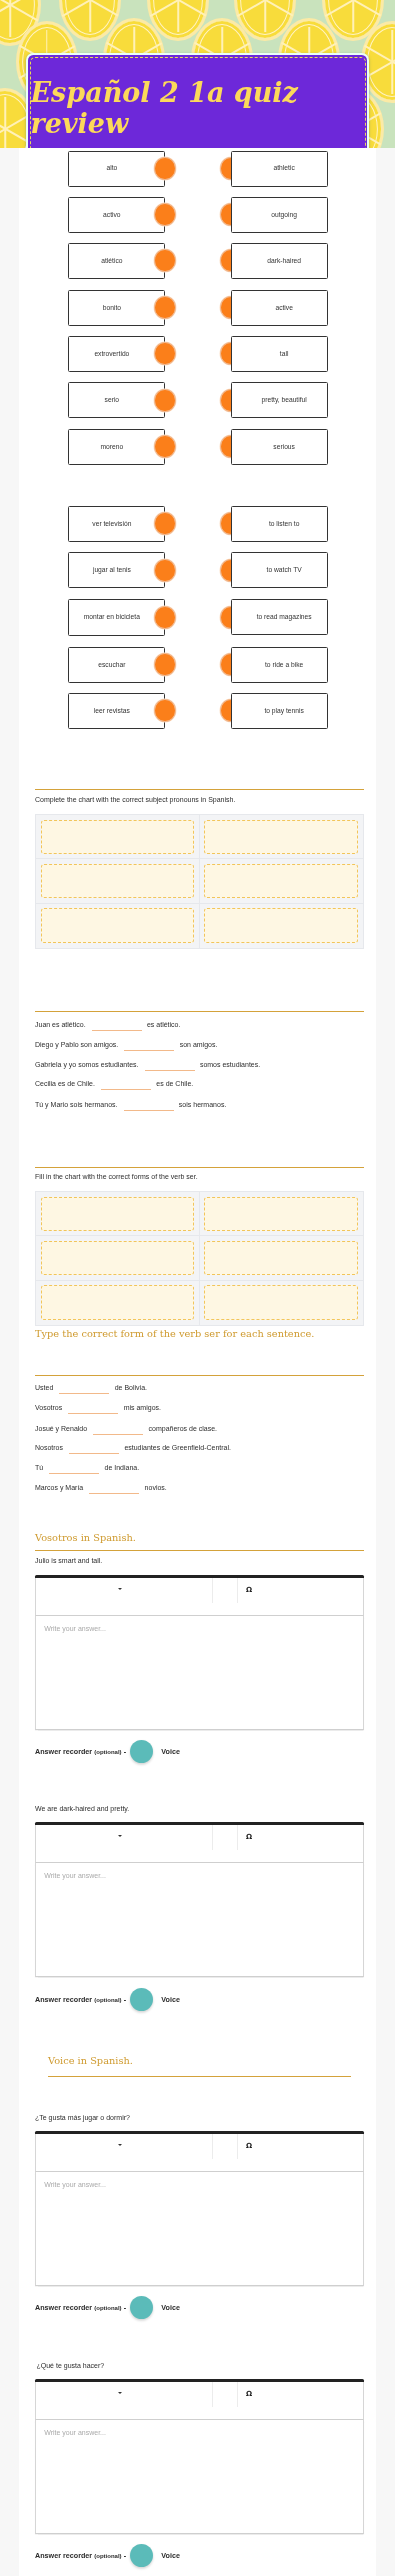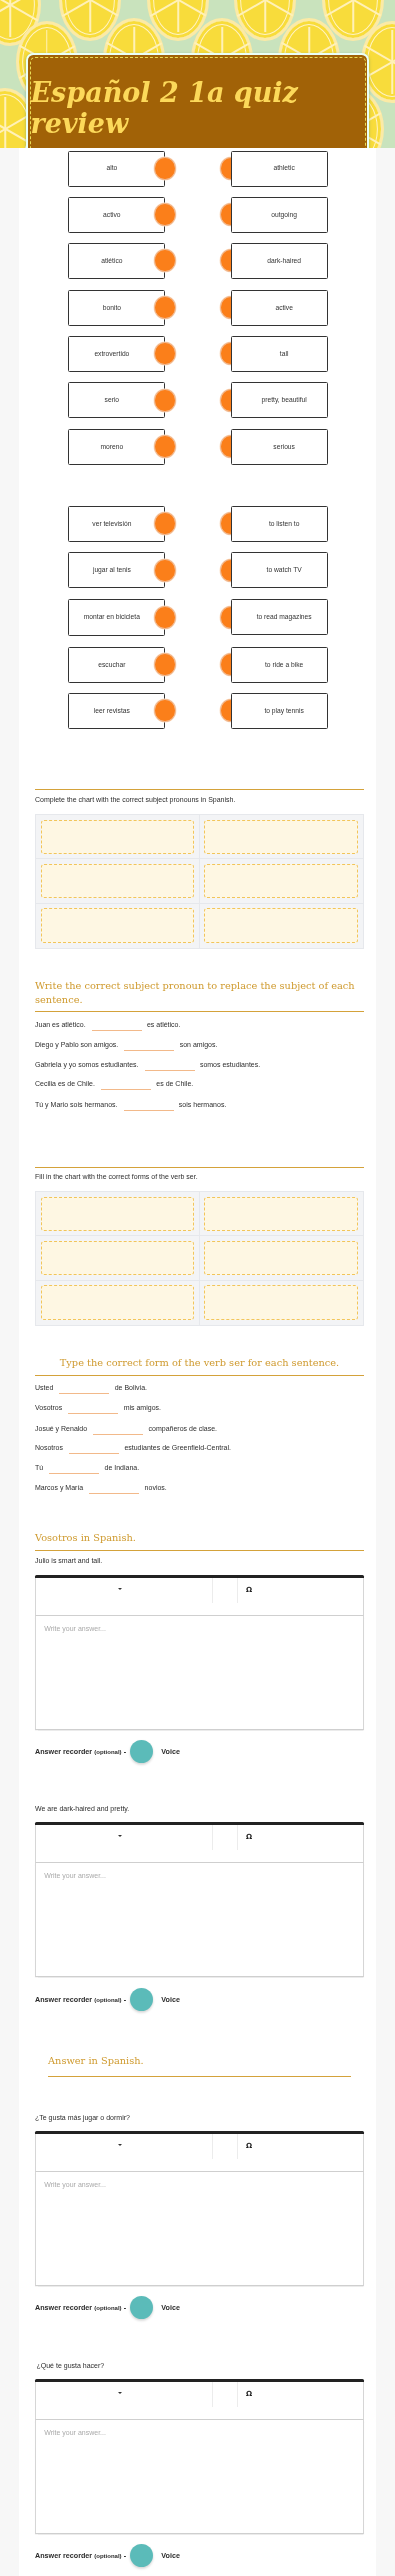--- a/index.html
+++ b/index.html
@@ -26,21 +26,21 @@
   }
   .lemon::before, .lemon::after {
     content: ""; position: absolute; left: 50%; top: 8%; width: 1.5px; height: 84%;
     background: #fff1b8; transform: translateX(-50%);
   }
   .lemon::after { transform: translateX(-50%) rotate(60deg); }
   .lemon .seg { position: absolute; left: 50%; top: 8%; width: 1.5px; height: 84%; background: #fff1b8; transform: translateX(-50%) rotate(-60deg); }
 
   .header-card {
     position: absolute; left: 26px; top: 53px; width: 343px; height: 110px;
-    background: #a16207;
+    background: #6d28d9;
     border: 2.6px solid #eafff7;
     border-radius: 7.2px;
     box-shadow: 0 1.5px 3.1px rgba(60,120,100,0.45);
   }
   .header-card-inner {
     position: absolute; left: 1.5px; top: 1.5px; right: 1.5px; bottom: 1.5px;
     border: 1px dashed #e8dc55;
     border-radius: 5.2px;
     display: flex; align-items: center; justify-content: center;
   }
@@ -339,21 +339,20 @@
         <div class="chart-slot"></div>
       </div>
     <div class="chart-cell">
         <div class="chart-slot"></div>
       </div>
     <div class="chart-cell">
         <div class="chart-slot"></div>
       </div>
   </div>
 
-  <div class="sec-heading" style="top:831px;">Write the correct subject pronoun to replace the subject of each sentence.</div>
   <div class="sec-rule" style="top:863px;"></div>
   <div class="fill-row" style="top:870px;">
     <span>Juan es atlético.</span>
       <span class="blank"></span>
       <span>es atlético.</span>
   </div>
   <div class="fill-row" style="top:890px;">
     <span>Diego y Pablo son amigos.</span>
       <span class="blank"></span>
       <span>son amigos.</span>
@@ -390,21 +389,21 @@
         <div class="chart-slot"></div>
       </div>
     <div class="chart-cell">
         <div class="chart-slot"></div>
       </div>
     <div class="chart-cell">
         <div class="chart-slot"></div>
       </div>
   </div>
 
-  <div class="sec-heading" style="top:1208px;text-align:center;">Type the correct form of the verb ser for each sentence.</div>
+  <div class="sec-heading" style="top:1179px;">Type the correct form of the verb ser for each sentence.</div>
   <div class="sec-rule" style="top:1227px;"></div>
   <div class="fill-row" style="top:1233px;">
     <span>Usted</span>
       <span class="blank"></span>
       <span>de Bolivia.</span>
   </div>
   <div class="fill-row" style="top:1253px;">
     <span>Vosotros</span>
       <span class="blank"></span>
       <span>mis amigos.</span>
@@ -470,21 +469,21 @@
     </div>
   </div>
   <div class="recorder" style="top:1840px;">
     <span class="rec-label">Answer recorder</span>
     <span class="rec-opt">(optional)</span>
     <span class="rec-dash">-</span>
     <span class="rec-btn"></span>
     <span class="rec-voice">Voice</span>
   </div>
 
-  <div class="sec-heading" style="top:1906px;left:29px;width:303px;">Answer in Spanish.</div>
+  <div class="sec-heading" style="top:1906px;left:29px;width:303px;">Voice in Spanish.</div>
   <div class="sec-rule" style="top:1928px;left:29px;width:303px;"></div>
 
   <div class="question" style="top:1966px;">¿Te gusta más jugar o dormir?</div>
   <div class="editor" style="top:1983px;">
     <div class="editor-topbar"></div>
     <div class="editor-toolbar">
       <div class="tb-dropdown">
           <span class="tb-caret"></span>
         </div>
       <div class="tb-blank"></div>

